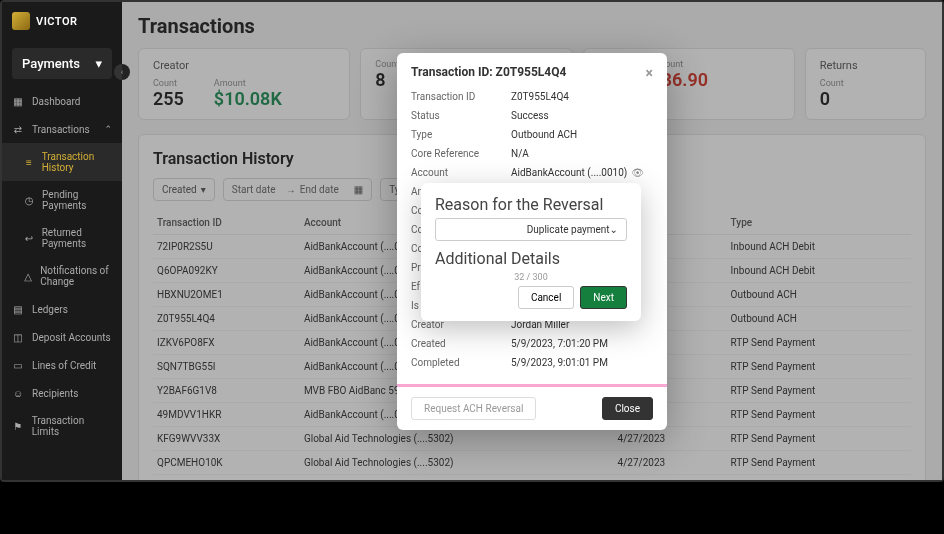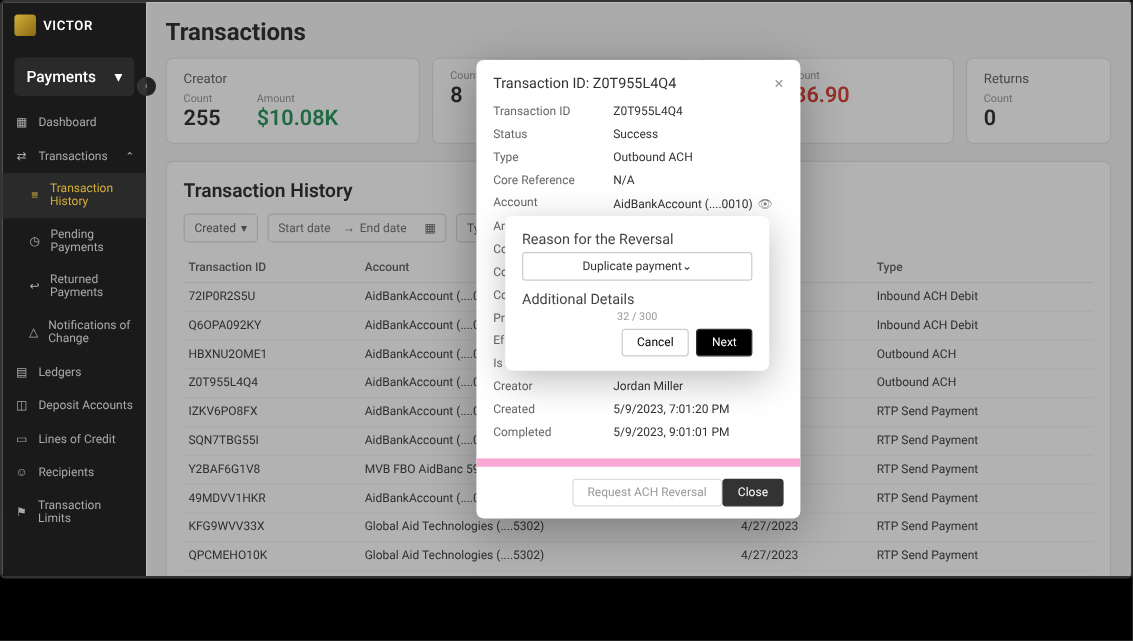--- a/index.html
+++ b/index.html
@@ -34,37 +34,37 @@
 .date-range{display:flex;align-items:center;gap:4px}
 .date-input{border:none;width:50px;font-size:10px;color:#aaa}
 table{width:100%;border-collapse:collapse;font-size:10px}
 th{text-align:left;padding:6px 4px;color:#666;font-weight:500;border-bottom:1px solid #eee}
 td{padding:6px 4px;color:#444;border-bottom:1px solid #f5f5f5}
 .pagination{display:flex;align-items:center;gap:4px;margin-top:8px}
 .page-btn{width:20px;height:20px;border-radius:50%;display:flex;align-items:center;justify-content:center;font-size:10px;cursor:pointer;color:#666}
 .page-btn.active{background:#d4af37;color:#fff}
 .modal-backdrop{position:absolute;inset:0;background:rgba(0,0,0,.3);display:flex;align-items:center;justify-content:center;z-index:10}
 .modal{background:#fff;width:270px;border-radius:6px;box-shadow:0 10px 40px rgba(0,0,0,.3);overflow:hidden}
-.modal-header{display:flex;justify-content:space-between;padding:12px 14px 6px;font-weight:400;font-size:12px}
+.modal-header{display:flex;justify-content:space-between;padding:12px 14px 6px;font-weight:700;font-size:12px}
 .close-x{cursor:pointer;color:#999;font-size:14px}
 .modal-body{padding:0 14px 12px;font-size:10px}
 .detail-row{display:flex;padding:4px 0}
 .detail-label{width:100px;color:#666}
 .detail-value{flex:1;color:#333}
 .eye{color:#888;margin-left:4px}
 .inner-modal{position:absolute;background:#fff;border-radius:6px;box-shadow:0 8px 30px rgba(0,0,0,.25);width:220px;padding:12px 14px;z-index:20}
-.inner-label{font-size:12px;color:#444;margin-bottom:4px}
-.select{border:1px solid #ccc;border-radius:3px;padding:5px 8px;font-size:10px;display:flex;justify-content:center;align-items:center;margin-bottom:8px;cursor:pointer}
+.inner-label{font-size:16px;color:#444;margin-bottom:4px}
+.select{border:1px solid #ccc;border-radius:3px;padding:5px 8px;font-size:10px;display:flex;justify-content:flex-end;align-items:center;margin-bottom:8px;cursor:pointer}
 .textarea{border:1px solid #ccc;border-radius:3px;padding:5px 8px;font-size:10px;width:100%;height:38px;resize:none;font-family:inherit}
 .char-count{text-align:center;font-size:9px;color:#999;margin-top:2px}
 .btn-row{display:flex;justify-content:flex-end;gap:6px;margin-top:4px}
 .btn{padding:5px 12px;border-radius:3px;font-size:10px;cursor:pointer;border:1px solid #ccc;background:#fff}
-.btn.primary{background:#000000;color:#fff;border-color:#333}
+.btn.primary{background:#15803d;color:#fff;border-color:#333}
 .btn.dark{background:#333;color:#fff;border-color:#333}
-.modal-footer{display:flex;justify-content:flex-end;padding:10px 14px;border-top:7px solid #f9a8d4}
+.modal-footer{display:flex;justify-content:space-between;padding:10px 14px;border-top:3px solid #f9a8d4}
 .btn.ghost{color:#999;border-color:#ddd}
 </style>
 </head>
 <body>
 
 <div class="app-frame">
   <div class="sidebar">
     <div class="logo">
       <div class="logo-icon"></div>
       <span class="logo-text">VICTOR</span>

